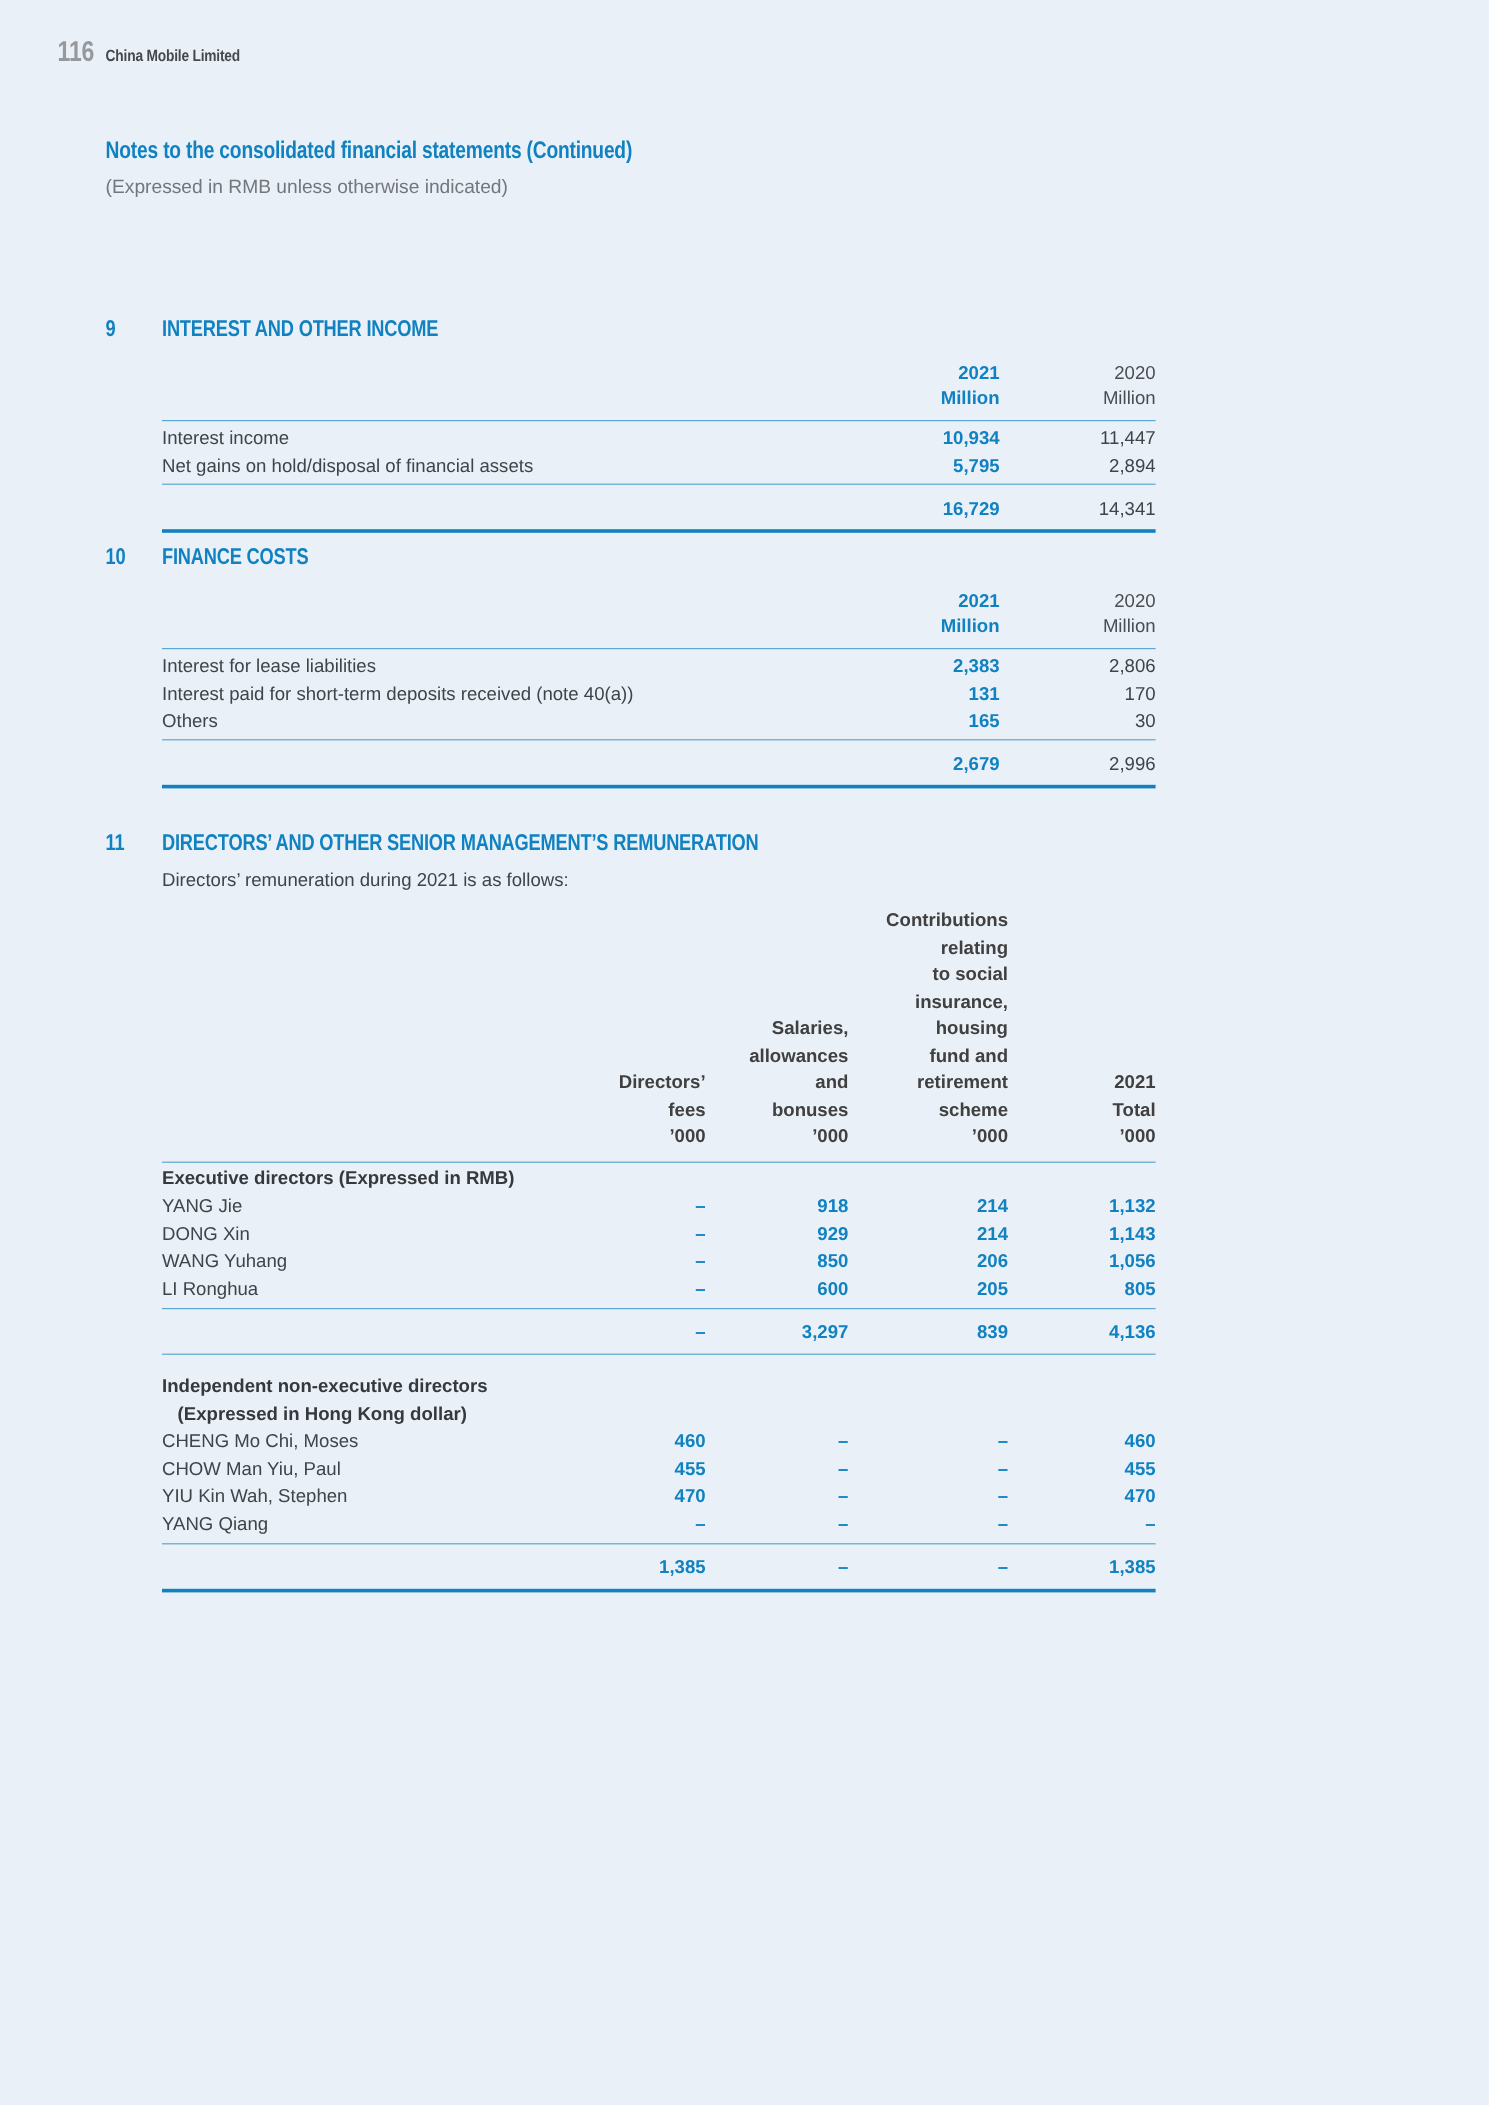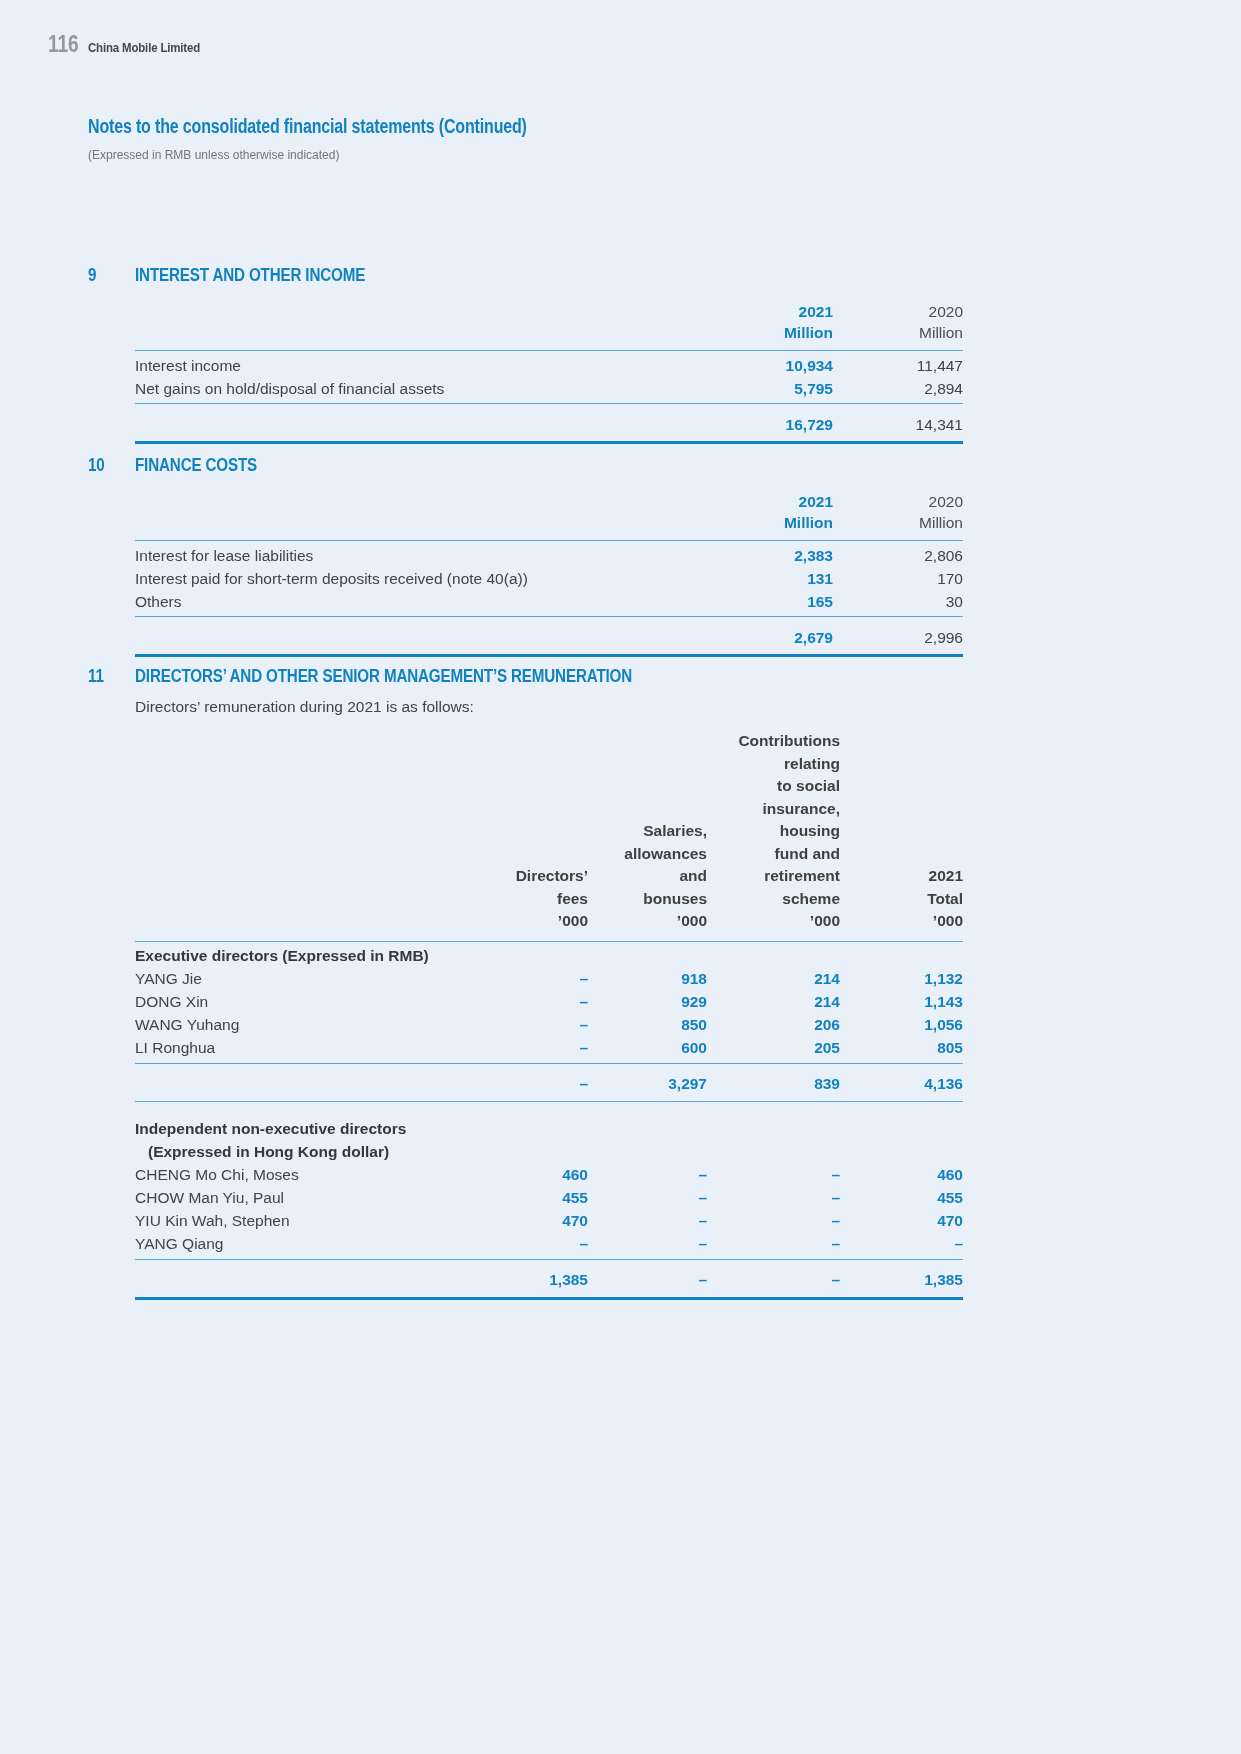--- a/index.html
+++ b/index.html
@@ -23,21 +23,21 @@
     letter-spacing:-.2px;
     white-space:nowrap;
   }
   
   .page-header { position:absolute; top:30px; left:48px; display:flex; align-items:baseline; }
   .page-num  { font-size:24px; color:#96989c; }
   .company   { font-size:13.5px; color:#45494e; transform:scaleX(.85); margin-left:2px; }
   
   .title-block { position:absolute; top:115px; left:88px; }
   .doc-title   { font-size:20px; color:#1182c1; }
-  .doc-subtitle{ font-size:12px; color:#73777c; margin-top:10px; }
+  .doc-subtitle{ font-size:16px; color:#73777c; margin-top:10px; }
   
   .note { position:absolute; left:88px; width:875px; }
   .sec-head { display:flex; height:26px; align-items:center; }
   .sec-num  { width:47px; flex:0 0 47px; font-size:19px; color:#1182c1; }
   .sec-num .cond, .sec-title { font-size:19px; color:#1182c1; }
   .sec-body { margin-left:47px; }
   .intro { font-size:15.5px; color:#3f4448; margin-top:9px; }
   
   .rule       { border-top:1px solid #5aa7d2; }
   .rule-thick { border-top:3px solid #1182c1; }
@@ -150,21 +150,21 @@
       <div class="rule" style="margin-top:3px;"></div>
       <div class="fr total-row">
         <span class="lbl"></span>
         <span class="cA num blue">2,679</span>
         <span class="cB num">2,996</span>
       </div>
       <div class="rule-thick"></div>
     </div>
   </section>
 
-  <section class="note" style="top:663px;">
+  <section class="note" style="top:690px;">
     <div class="sec-head">
       <span class="sec-num"><span class="cond">11</span></span>
       <span class="sec-title cond">DIRECTORS’ AND OTHER SENIOR MANAGEMENT’S REMUNERATION</span>
     </div>
     <div class="sec-body">
       <div class="intro">Directors’ remuneration during 2021 is as follows:</div>
 
       <div class="remu-head">
         <span class="hname"></span>
         <span class="hcell rA">Directors’

